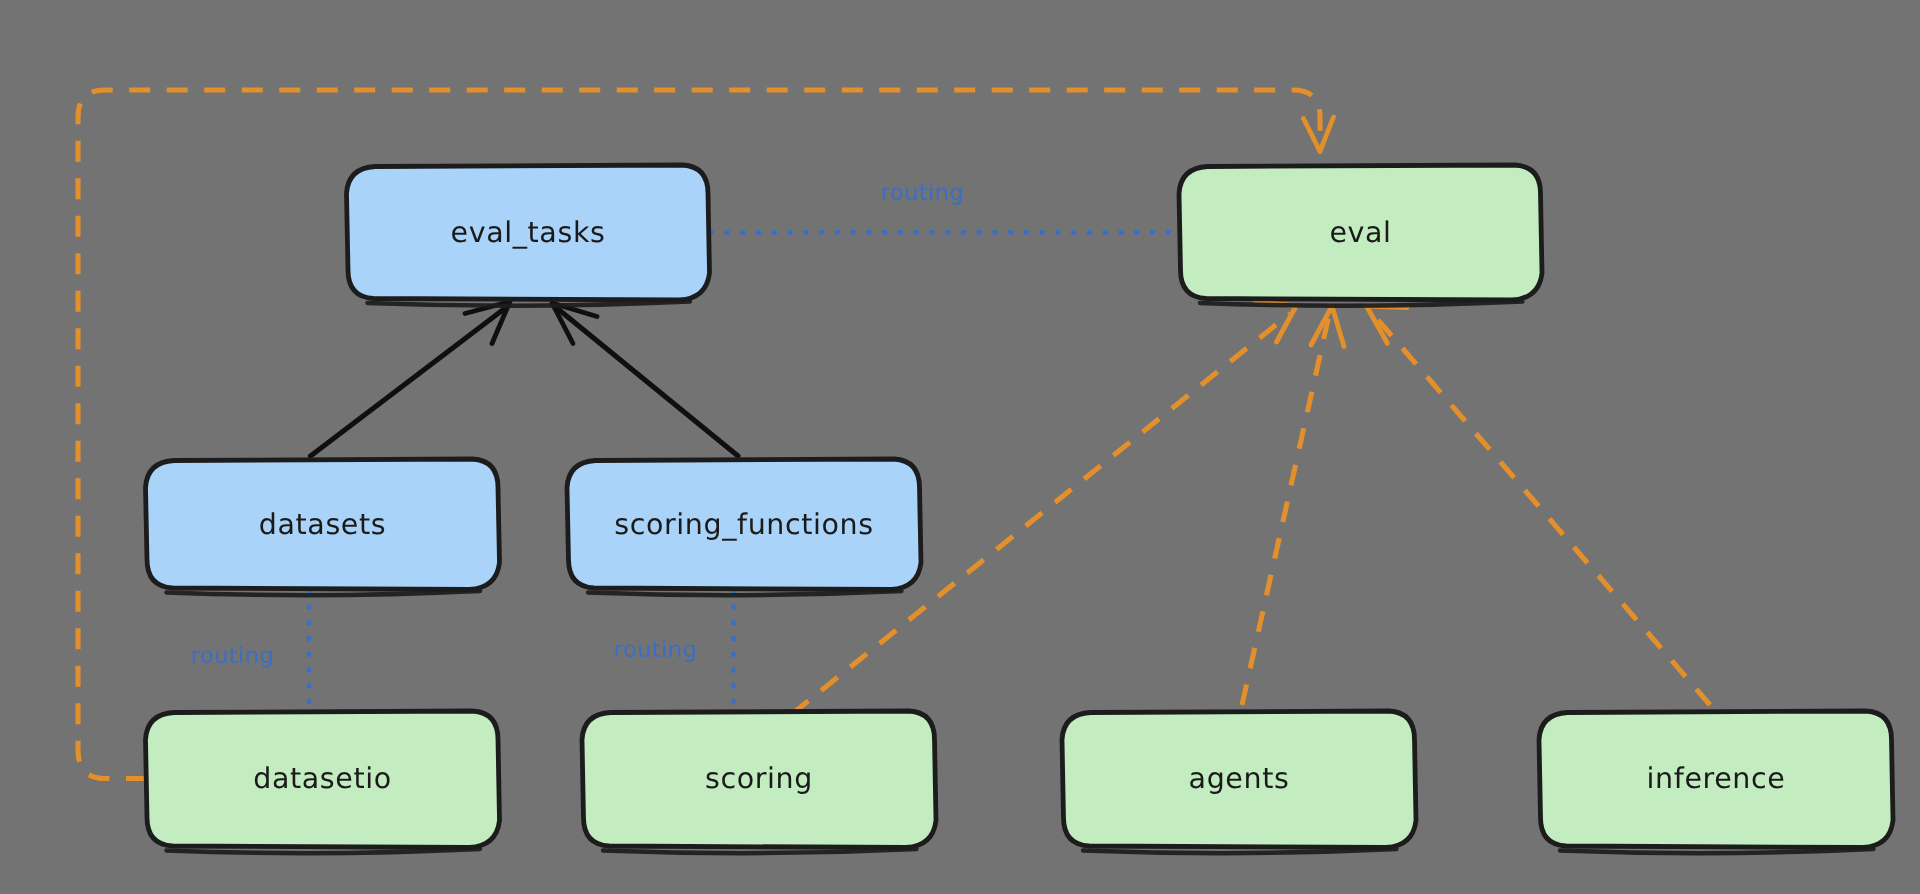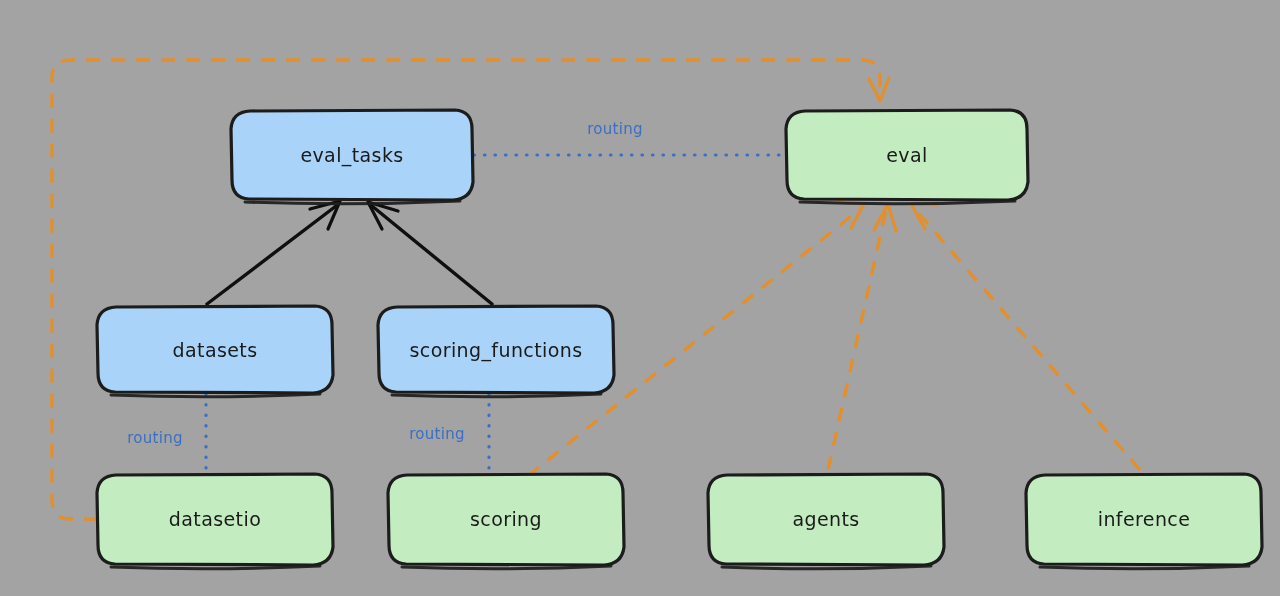--- a/index.html
+++ b/index.html
@@ -10,21 +10,21 @@
   body {
     width: 1280px;
     height: 596px;
     font-family: "DejaVu Sans", sans-serif;
     overflow: hidden;
   }
   #diagram-root {
     position: relative;
     width: 1280px;
     height: 596px;
-    background: #a3a3a3;
+    background: #737373;
   }
   svg#diagram-svg {
     position: absolute;
     top: 0;
     left: 0;
     width: 1280px;
     height: 596px;
   }
   .node-label {
     font-family: "DejaVu Sans", sans-serif;

